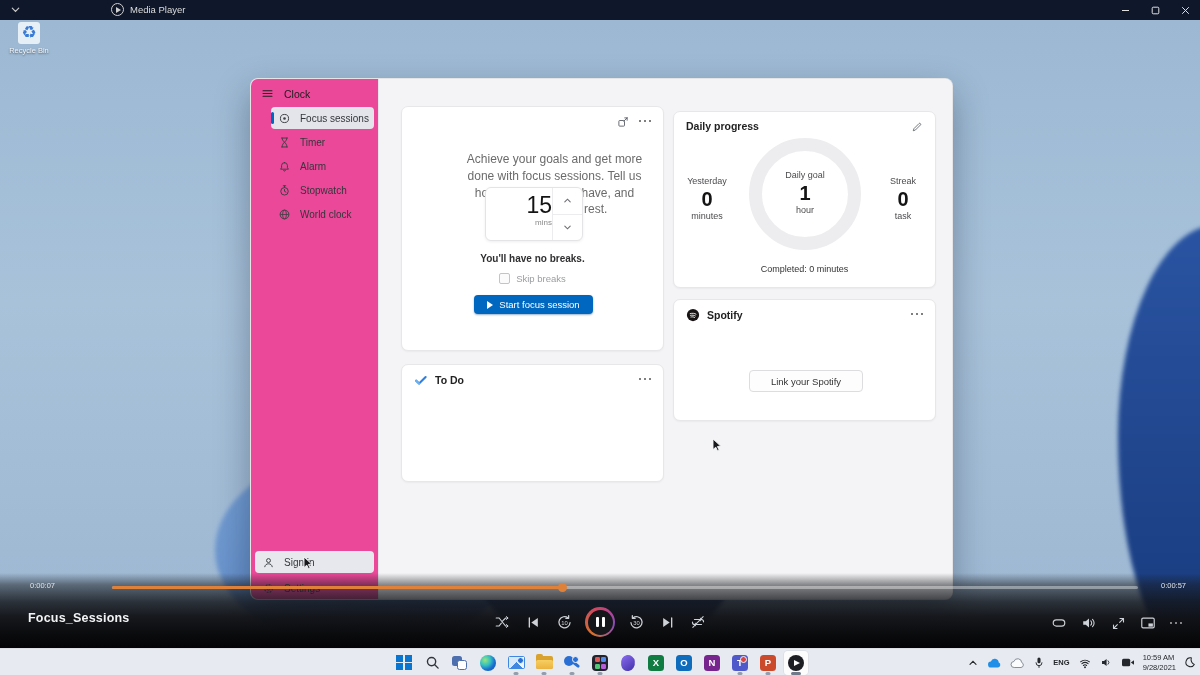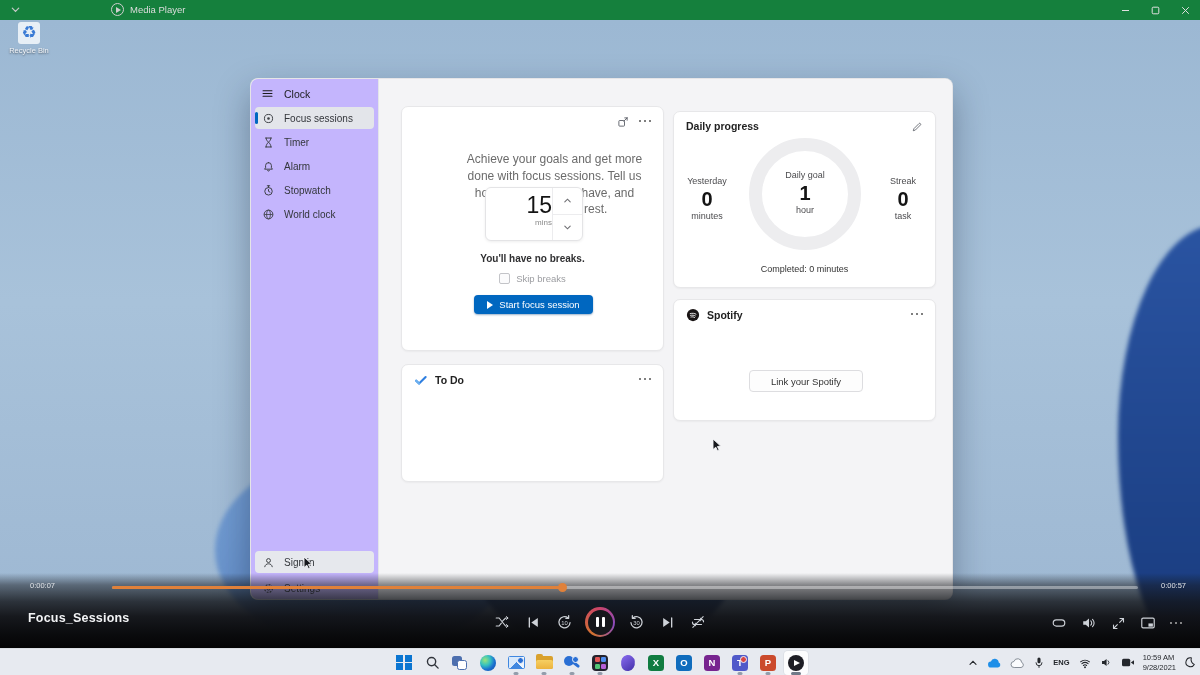--- a/index.html
+++ b/index.html
@@ -2,21 +2,21 @@
 <html><head>
 <meta charset="utf-8">
 <style>
   html,body{margin:0;padding:0;}
   body{width:1200px;height:675px;overflow:hidden;font-family:"Liberation Sans",sans-serif;
        -webkit-font-smoothing:antialiased;position:relative;background:#000;}
   .abs{position:absolute;}
   svg{display:block;}
 
   
-  .mp-titlebar{left:0;top:0;width:1200px;height:20px;background:#15803d;color:#e6e6e6;}
+  .mp-titlebar{left:0;top:0;width:1200px;height:20px;background:#0f172a;color:#e6e6e6;}
   .mp-title{left:130px;top:0;line-height:20px;font-size:9.5px;color:#dcdcdc;}
   .mp-appicon{left:111px;top:3px;width:13px;height:13px;border-radius:50%;border:1px solid #cfcfcf;box-sizing:border-box;}
   .mp-appicon i{position:absolute;left:4px;top:3px;border-left:5px solid #cfcfcf;border-top:3px solid transparent;border-bottom:3px solid transparent;width:0;height:0;}
   .mp-collapse{left:10px;top:4px;color:#c9c9c9;}
   .mp-winctl{top:0;height:20px;display:flex;}
   .mp-winctl .wbtn{width:30px;height:20px;display:flex;align-items:center;justify-content:center;color:#e0e0e0;}
 
   
   .video{left:0;top:20px;width:1200px;height:628px;overflow:hidden;
          background:linear-gradient(180deg,#9cb8d3 0%,#a8c2da 45%,#9db7d2 100%);}
@@ -33,28 +33,28 @@
   .bin{left:6px;top:2px;width:46px;text-align:center;color:#fff;}
   .bin .glyph{font-size:17px;line-height:22px;color:#3a7bd5;background:rgba(245,248,252,.85);
               width:22px;height:22px;margin:0 auto;border-radius:3px;}
   .bin .lbl{font-size:7.5px;margin-top:2px;color:#f2f5f9;text-shadow:0 1px 2px rgba(0,0,0,.55);}
 
   
   .cwin{left:250px;top:58px;width:703px;height:522px;background:#f9f9fb;border-radius:8px;
         border:1px solid rgba(0,0,0,.08);box-sizing:border-box;overflow:hidden;
         box-shadow:0 14px 34px rgba(15,25,45,.35);}
   .cw-ctl{right:12px;top:8px;display:flex;gap:17px;color:#565a62;}
-  .sidebar{left:0;top:0;width:128px;height:100%;background:#c4b5fd;border-right:1px solid #e3e5ea;box-sizing:border-box;}
+  .sidebar{left:0;top:0;width:128px;height:100%;background:#ec4899;border-right:1px solid #e3e5ea;box-sizing:border-box;}
   .srow{display:flex;align-items:center;height:22px;margin:0 4px 2px 4px;padding-left:7px;gap:9px;
         color:#33363b;font-size:10px;border-radius:4px;position:relative;}
   .srow svg{color:#3c3f44;flex:none;}
   .srow.sel{background:#e3e5ea;}
   .srow.sel::before{content:"";position:absolute;left:0;top:5px;width:2.5px;height:12px;border-radius:2px;background:#0067c0;}
   .app-row{left:10px;top:8px;display:flex;gap:10px;align-items:center;color:#1c1c1e;font-size:10.5px;}
-  .side-items{left:0;top:28px;right:0;}
+  .side-items{left:0;top:28px;right:0;padding-left:16px;}
   .signin{position:absolute;left:0;right:0;top:472px;}
   .settings{position:absolute;left:0;right:0;top:498px;}
   .signin .srow{background:#e6e8ed;}
 
   .cmain{left:128px;top:0;right:0;bottom:0;background:#f4f4f6;}
   .card{background:#fff;border:1px solid #e7e7e9;border-radius:7px;box-sizing:border-box;
         box-shadow:0 1px 2px rgba(0,0,0,.045);}
   .card-hdr{position:absolute;left:12px;top:8px;display:flex;align-items:center;gap:7px;
             font-size:10.5px;font-weight:bold;color:#222;}
   .dots{display:flex;gap:2.5px;align-items:center;}

